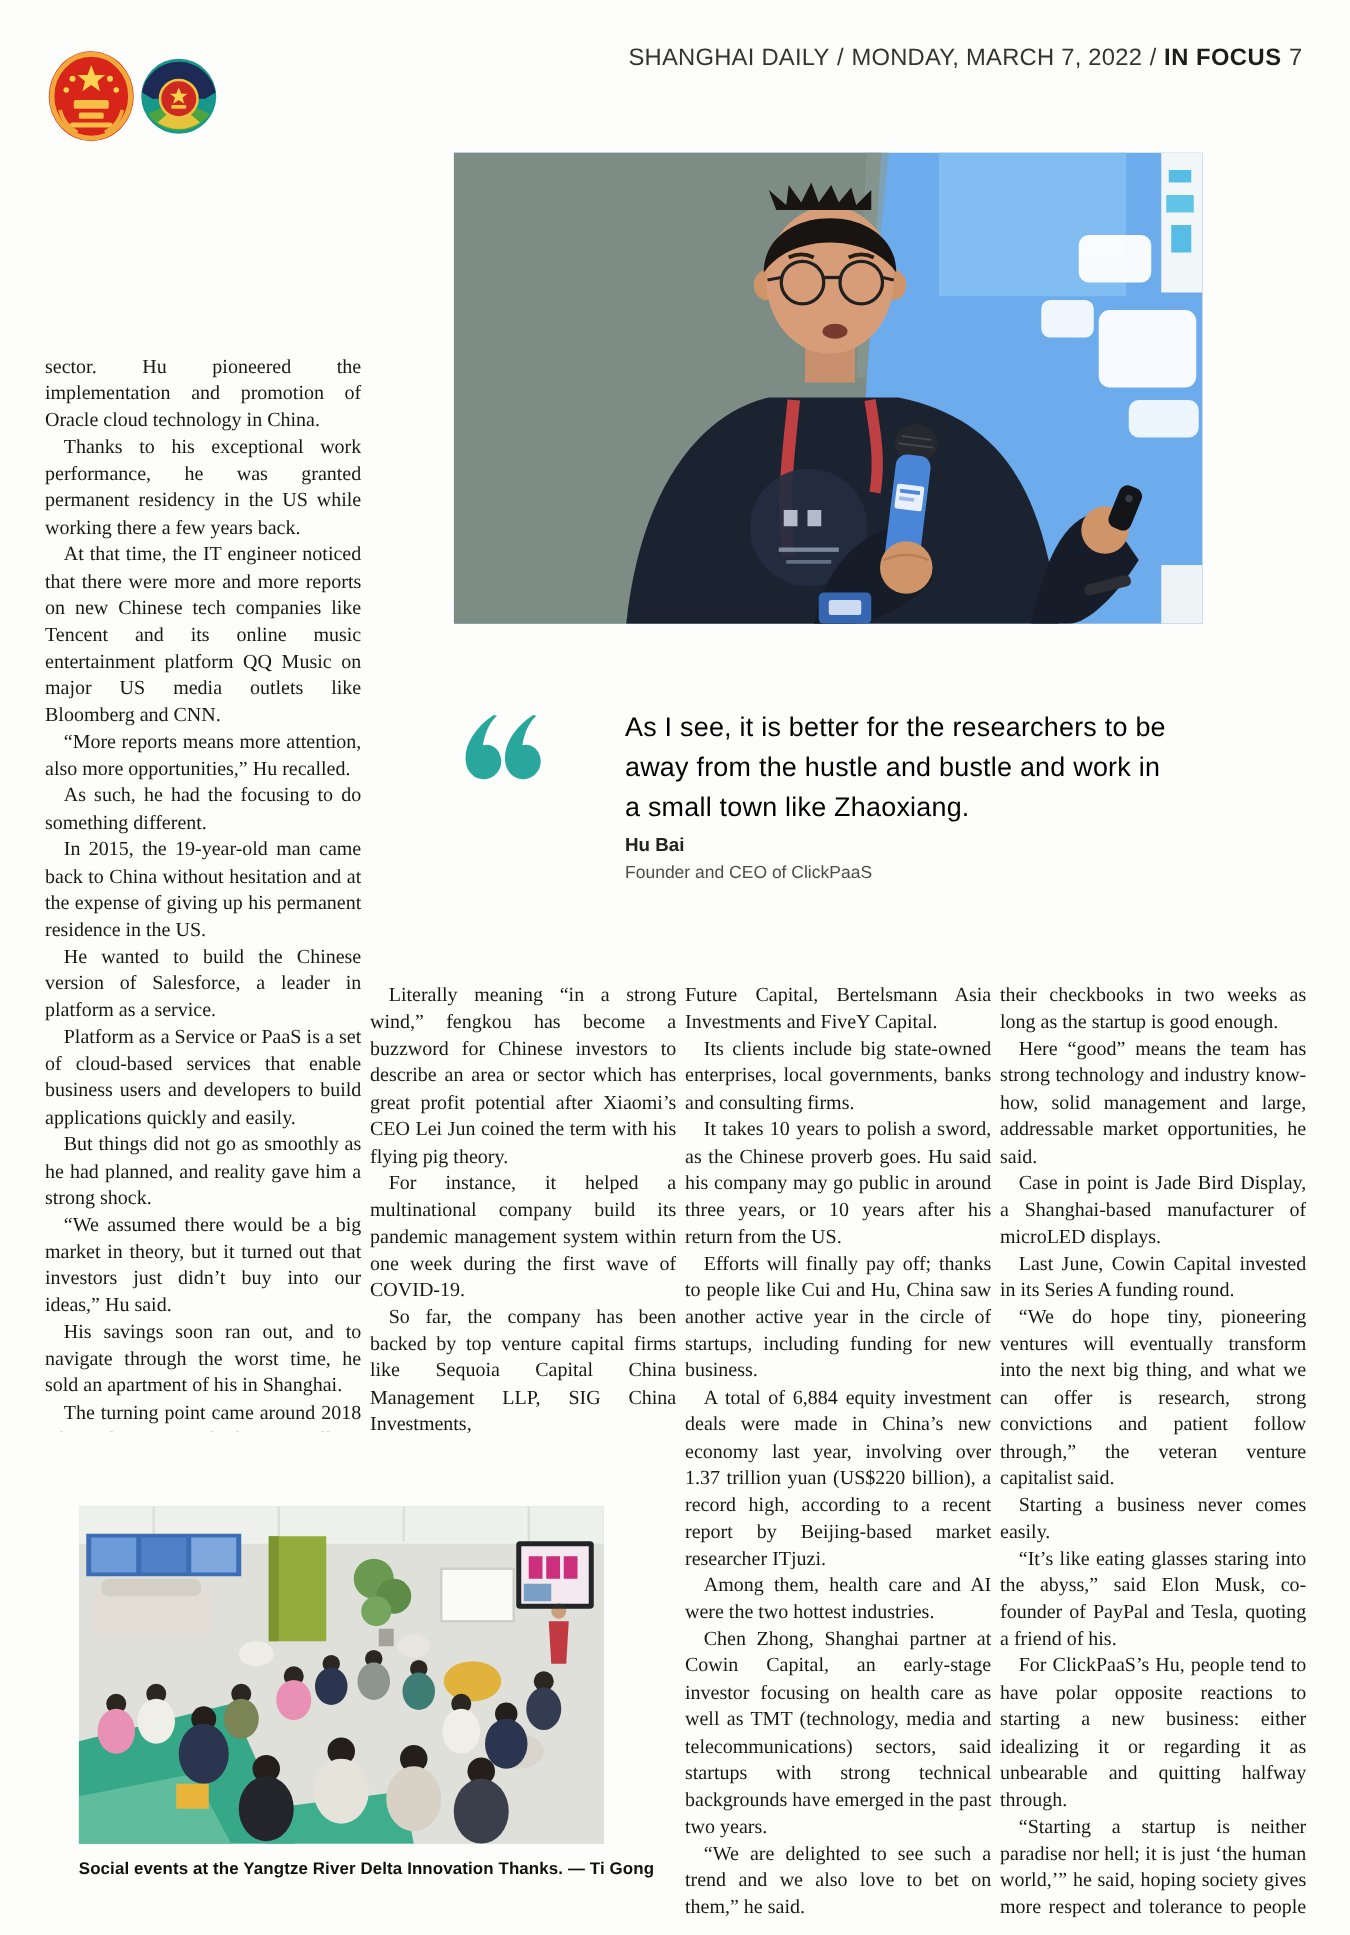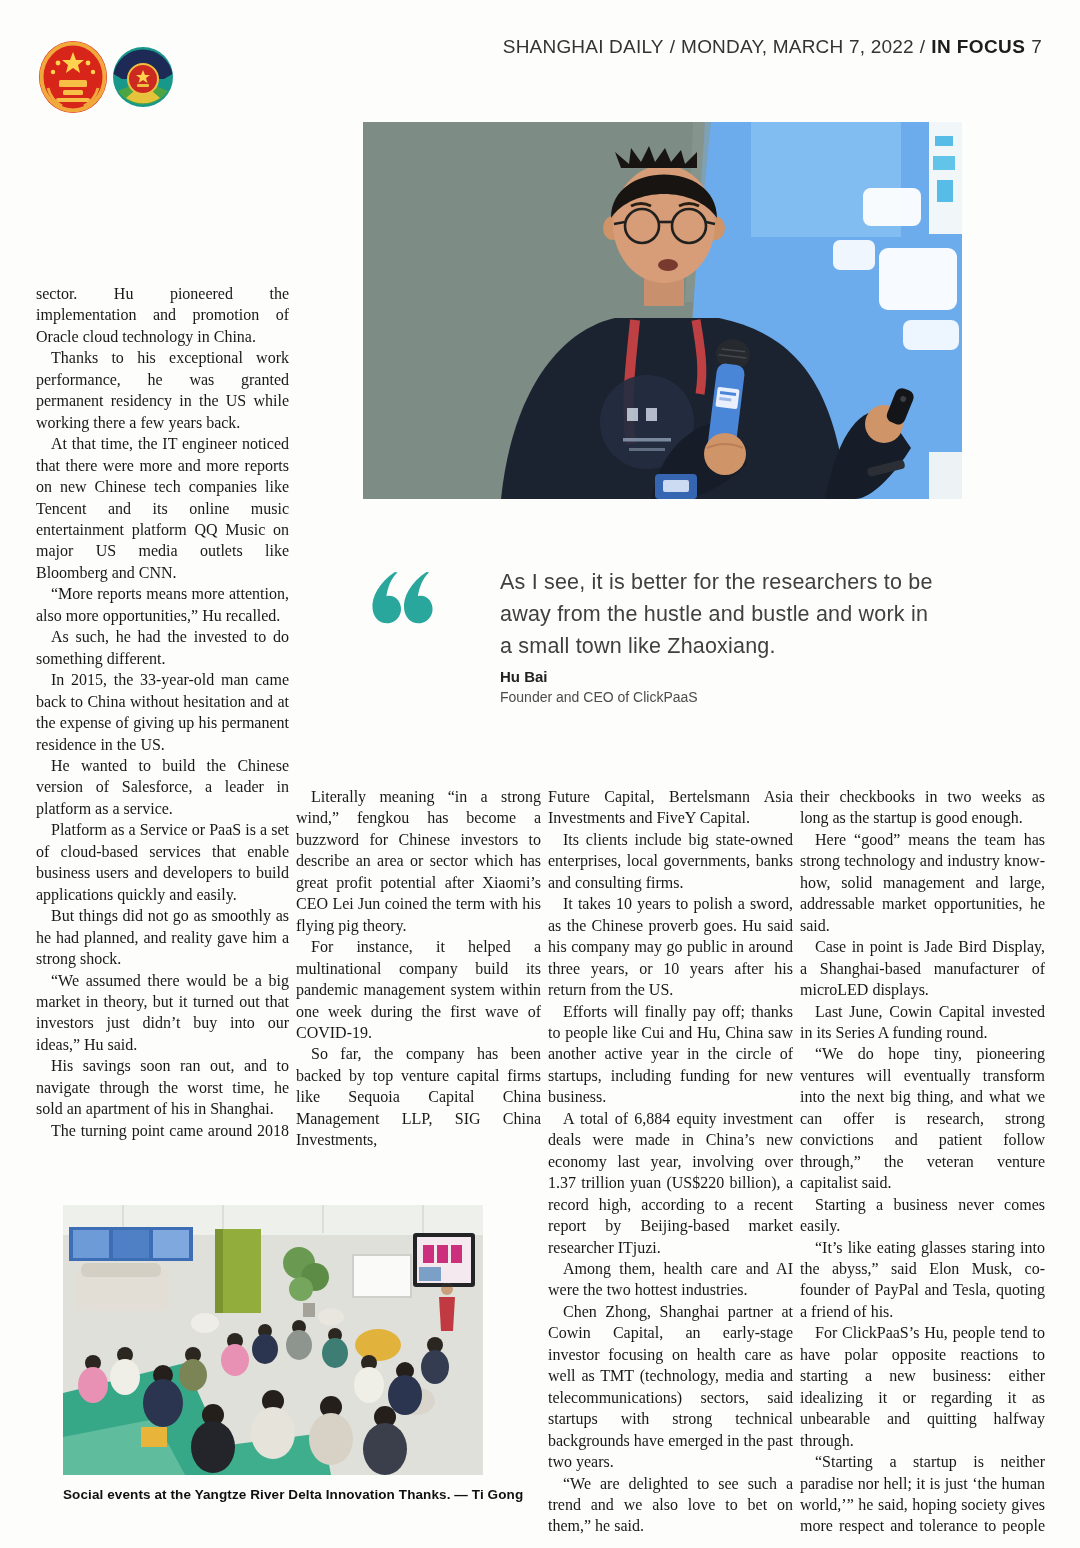--- a/index.html
+++ b/index.html
@@ -25,21 +25,21 @@
   .main-photo { position:absolute; left:363px; top:122px; width:599px; height:377px;
     box-shadow:0 0 0 1px #cfcfcf inset; }
   .bottom-photo { position:absolute; left:63px; top:1205px; width:420px; height:270px;
     box-shadow:0 0 0 1px #d6d6d4 inset; }
   .main-photo svg, .bottom-photo svg { width:100%; height:100%; display:block; }
   
   .quote-mark { position:absolute; left:366px; top:568px; width:92px; height:86px; }
   .quote-text {
     position:absolute; left:500px; top:566px; width:438px;
     font-family:"Liberation Sans", sans-serif; font-size:21.5px; line-height:32px;
-    color:#404040; letter-spacing:.2px;
+    color:#000000; letter-spacing:.2px;
   }
   .quote-author {
     position:absolute; left:500px; top:668px;
     font-family:"Liberation Sans", sans-serif; font-size:15px; font-weight:bold; color:#222;
   }
   .quote-author-title {
     position:absolute; left:500px; top:689px;
     font-family:"Liberation Sans", sans-serif; font-size:14px; color:#4c4c4c;
   }
   
@@ -180,22 +180,22 @@
   </div>
   <div class="quote-text">As I see, it is better for the researchers to be away from the hustle and bustle and work in a small town like Zhaoxiang.</div>
   <div class="quote-author">Hu Bai</div>
   <div class="quote-author-title">Founder and CEO of ClickPaaS</div>
 
   <div class="col" id="col1">
       <p class="cont">sector. Hu pioneered the implementation and promotion of Oracle cloud technology in China.</p>
       <p>Thanks to his exceptional work performance, he was granted permanent residency in the US while working there a few years back.</p>
       <p>At that time, the IT engineer noticed that there were more and more reports on new Chinese tech companies like Tencent and its online music entertainment platform QQ Music on major US media outlets like Bloomberg and CNN.</p>
       <p>“More reports means more attention, also more opportunities,” Hu recalled.</p>
-      <p>As such, he had the invested to do something different.</p>
-      <p>In 2015, the 33-year-old man came back to China without hesitation and at the expense of giving up his permanent residence in the US.</p>
+      <p>As such, he had the focusing to do something different.</p>
+      <p>In 2015, the 19-year-old man came back to China without hesitation and at the expense of giving up his permanent residence in the US.</p>
       <p>He wanted to build the Chinese version of Salesforce, a leader in platform as a service.</p>
       <p>Platform as a Service or PaaS is a set of cloud-based services that enable business users and developers to build applications quickly and easily.</p>
       <p>But things did not go as smoothly as he had planned, and reality gave him a strong shock.</p>
       <p>“We assumed there would be a big market in theory, but it turned out that investors just didn’t buy into our ideas,” Hu said.</p>
       <p>His savings soon ran out, and to navigate through the worst time, he sold an apartment of his in Shanghai.</p>
       <p>The turning point came around 2018 when almost everybody was talking about PaaS in the circle of startups and ClickPaaS survived.</p>
     </div>
   <div class="col" id="col2">
       <p>Literally meaning “in a strong wind,” fengkou has become a buzzword for Chinese investors to describe an area or sector which has great profit potential after Xiaomi’s CEO Lei Jun coined the term with his flying pig theory.</p>
       <p>For instance, it helped a multinational company build its pandemic management system within one week during the first wave of COVID-19.</p>

